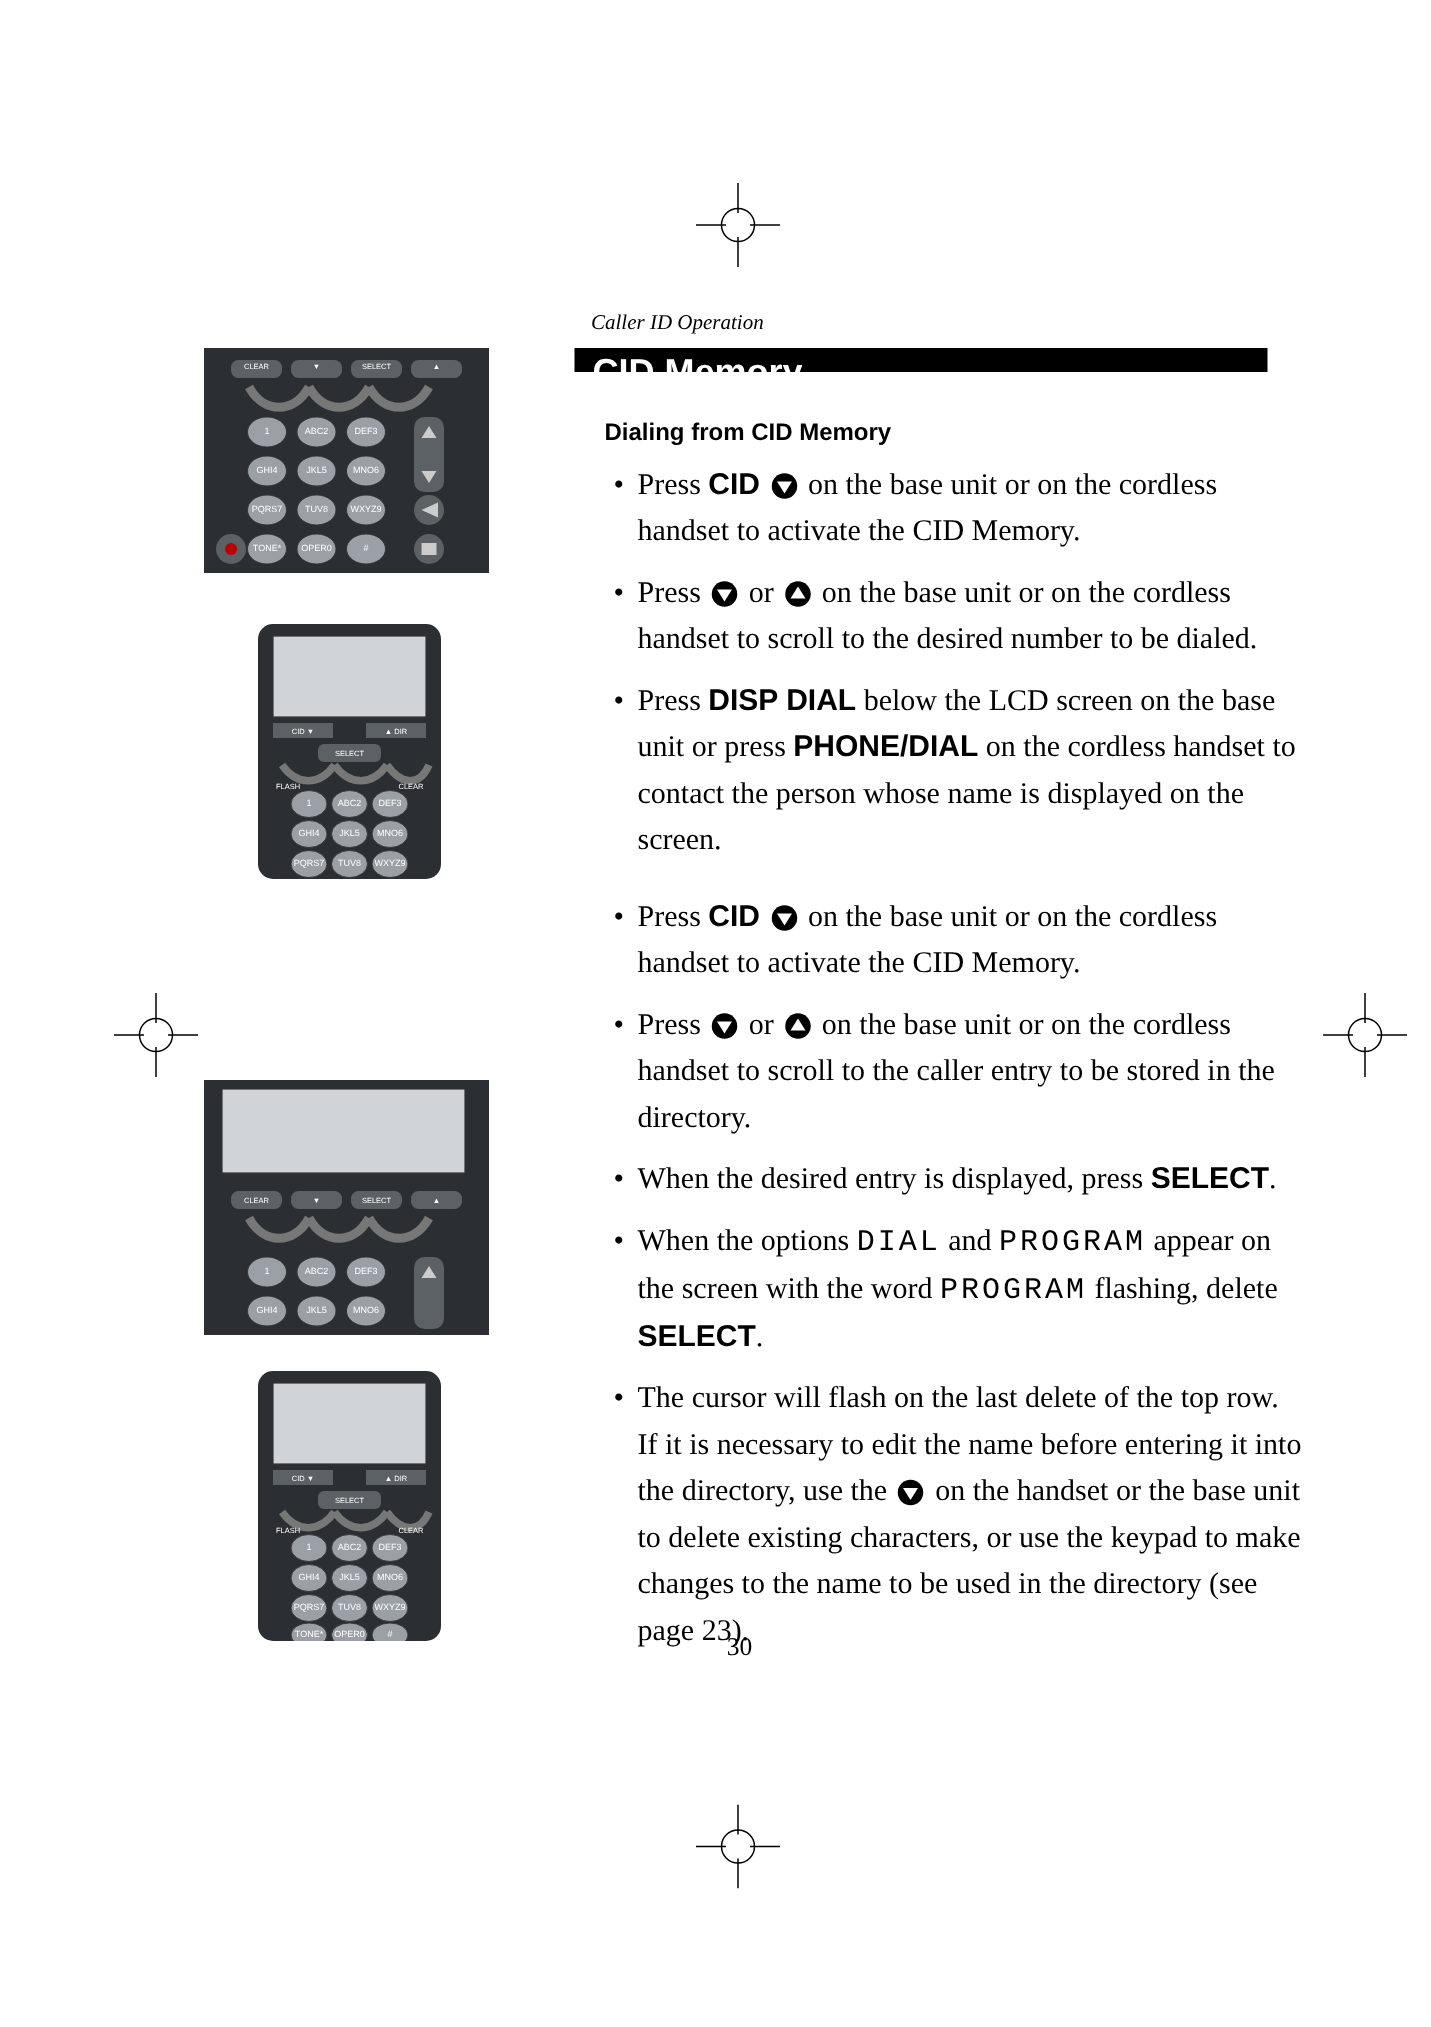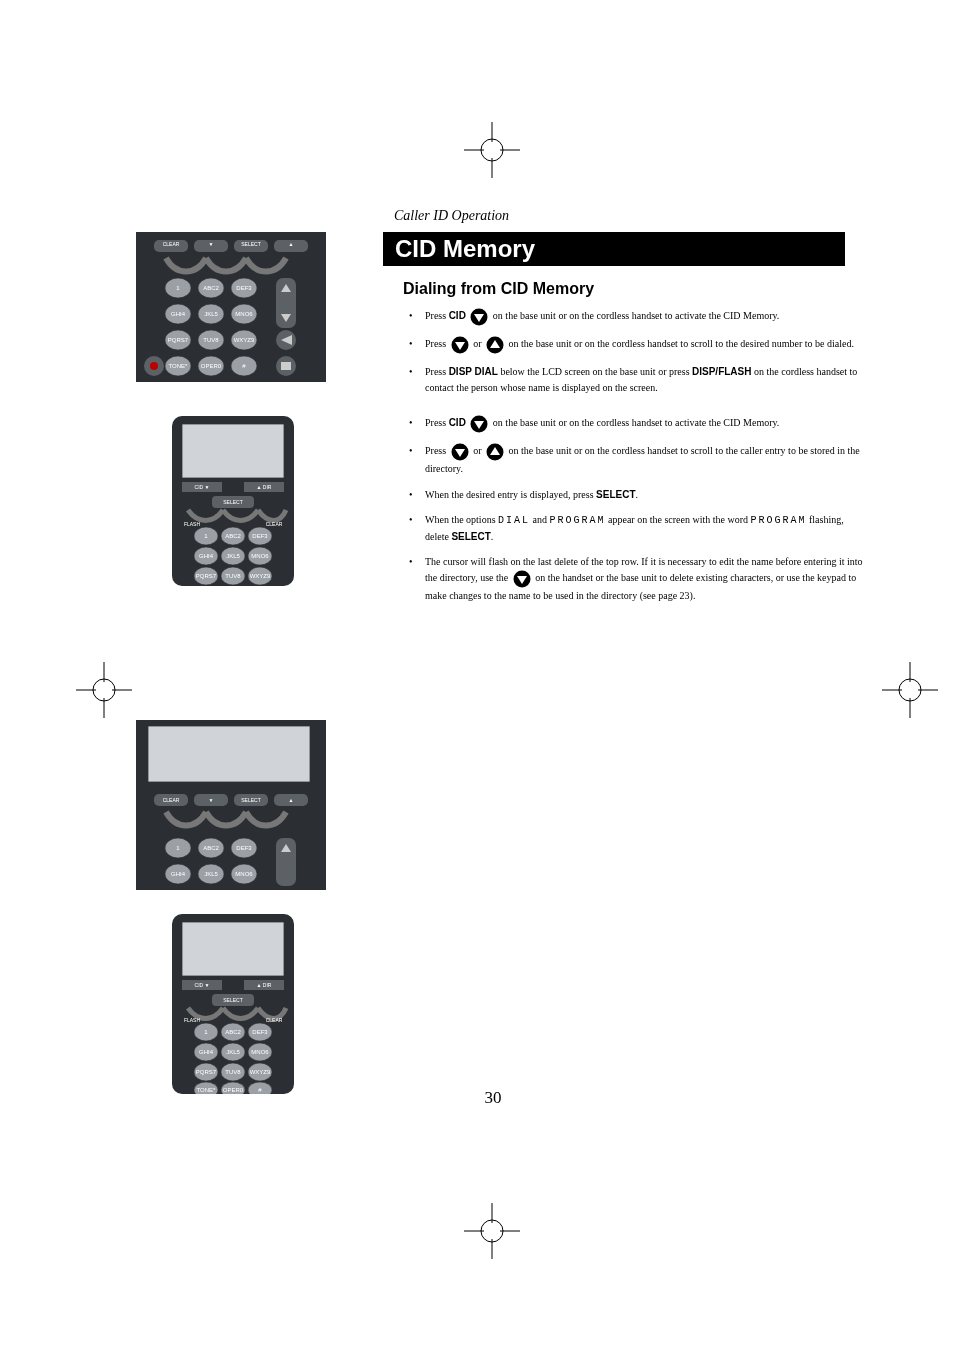--- a/index.html
+++ b/index.html
@@ -9,26 +9,26 @@
   
   .crop { position: absolute; }
   .crop svg { display: block; }
   .crop-top { left: 448px; top: 122px; }
   .crop-left { left: 60px; top: 662px; }
   .crop-right { left: 866px; top: 662px; }
   .crop-bottom { left: 448px; top: 1203px; }
 
   .header-italic { position: absolute; left: 378px; top: 208px; font-style: italic; font-size: 14px; }
 
-  .title-bar { position: absolute; left: 367px; top: 232px; width: 462px; height: 34px; background: #000; color: #fff; font-size: 24px; font-weight: bold; padding-left: 12px; line-height: 34px; font-family: Arial, Helvetica, sans-serif; }
+  .title-bar { position: absolute; left: 367px; top: 232px; width: 462px; height: 16px; background: #000; color: #fff; font-size: 24px; font-weight: bold; padding-left: 12px; line-height: 34px; font-family: Arial, Helvetica, sans-serif; }
 
   .content-col { position: absolute; left: 387px; top: 280px; width: 466px; }
   .subhead { font-weight: bold; font-size: 16px; margin-bottom: 10px; font-family: Arial, Helvetica, sans-serif; }
   ul.body { list-style: none; padding: 0; margin: 0 0 20px 0; }
-  ul.body li { position: relative; padding-left: 22px; font-size: 10px; line-height: 1.55; margin-bottom: 10px; }
+  ul.body li { position: relative; padding-left: 22px; font-size: 20px; line-height: 1.55; margin-bottom: 10px; }
   ul.body li::before { content: "•"; position: absolute; left: 6px; top: 0; }
   .bold-inline { font-weight: bold; font-family: Arial, Helvetica, sans-serif; }
   .lcd { font-family: 'Courier New', monospace; letter-spacing: 2px; }
 
   
   .circ-icon { display: inline-block; vertical-align: middle; margin: 0 2px; }
   .circ-icon svg { display: block; }
 
   .page-num { position: absolute; left: 0; width: 954px; top: 1088px; text-align: center; font-size: 17px; }
 
@@ -100,21 +100,21 @@
     <li>
       <span>Press </span><span class="circ-icon"><svg width="18" height="18">
               <circle cx="9" cy="9" r="8.5" fill="#000"></circle>
               <polygon points="9,14 4,6 14,6" fill="#fff"></polygon>
             </svg></span><span> or </span><span class="circ-icon"><svg width="18" height="18">
               <circle cx="9" cy="9" r="8.5" fill="#000"></circle>
               <polygon points="9,4 4,12 14,12" fill="#fff"></polygon>
             </svg></span><span> on the base unit or on the cordless handset to scroll to the desired number to be dialed.</span>
     </li>
     <li>
-      <span>Press </span><span class="bold-inline">DISP DIAL</span><span> below the LCD screen on the base unit or press </span><span class="bold-inline">DISP/FLASH</span><span> on the cordless handset to contact the person whose name is displayed on the screen.</span>
+      <span>Press </span><span class="bold-inline">DISP DIAL</span><span> below the LCD screen on the base unit or press </span><span class="bold-inline">PHONE/DIAL</span><span> on the cordless handset to contact the person whose name is displayed on the screen.</span>
     </li>
   </ul>
 
   <ul class="body">
     <li>
       <span>Press </span><span class="bold-inline">CID</span><span> </span><span class="circ-icon"><svg width="18" height="18">
               <circle cx="9" cy="9" r="8.5" fill="#000"></circle>
               <polygon points="9,14 4,6 14,6" fill="#fff"></polygon>
             </svg></span><span> on the base unit or on the cordless handset to activate the CID Memory.</span>
     </li>

